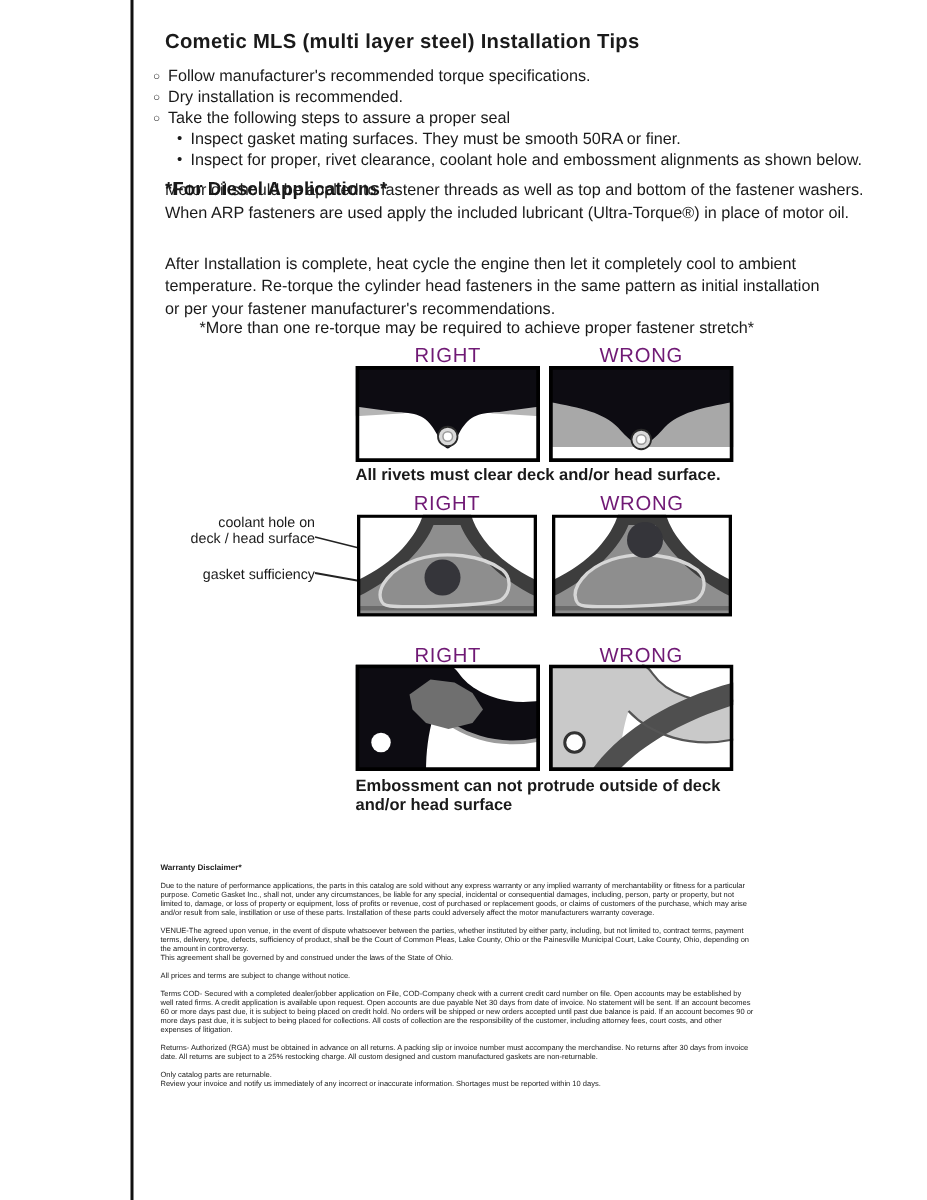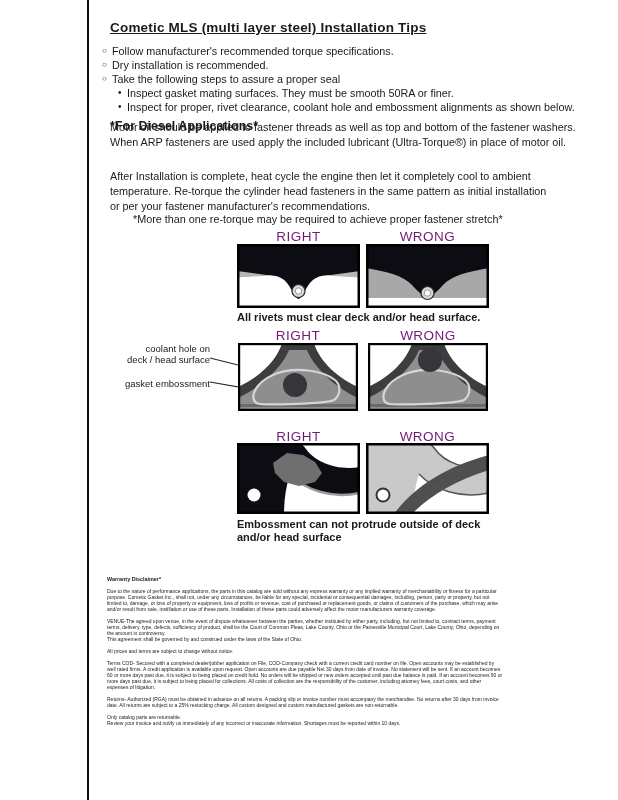--- a/index.html
+++ b/index.html
@@ -3,21 +3,21 @@
 <meta charset="utf-8">
 <style>
   html,body{margin:0;padding:0;background:#e8e8e8;}
   .page{
     position:relative;width:618px;height:800px;background:#ffffff;
     font-family:"Liberation Sans","DejaVu Sans",sans-serif;color:#1a1a1a;
     overflow:hidden;margin:0 auto;
   }
   .abs{position:absolute;}
   .vline{left:87px;top:0;width:2px;height:800px;background:#111;}
-  .title{left:110px;top:20px;font-size:13.5px;font-weight:bold;text-decoration:underline;letter-spacing:.2px;}
+  .title{left:110px;top:20px;font-size:13.5px;font-weight:bold;letter-spacing:.2px;}
   .bullets{left:102px;top:44px;font-size:10.8px;line-height:14px;width:480px;}
   .brow{display:flex;align-items:flex-start;}
   .bglyph{width:10px;flex:0 0 10px;font-size:8px;line-height:14px;}
   .sub{margin-left:16px;}
   .subglyph{width:9px;flex:0 0 9px;font-size:10px;line-height:14px;}
   .h2{left:110px;top:119px;font-size:12.5px;font-weight:bold;}
   .para{left:110px;font-size:10.8px;line-height:15px;white-space:pre-line;width:470px;}
   .p1{top:120px;}
   .p2{top:169px;}
   .pnote{top:212px;margin-left:23px;}
@@ -96,21 +96,21 @@
     </svg>
   </div>
 
   <div class="abs caption" style="left:237px;top:311px;">All rivets must clear deck and/or head surface.</div>
 
   <div class="abs dlabel" style="left:238px;top:328px;width:120px;">RIGHT</div>
   <div class="abs dlabel" style="left:368px;top:328px;width:120px;">WRONG</div>
 
   <div class="abs ptr-label" style="left:110px;top:343px;">coolant hole on
 deck / head surface</div>
-  <div class="abs ptr-label" style="left:110px;top:378px;">gasket embossment</div>
+  <div class="abs ptr-label" style="left:110px;top:378px;">gasket sufficiency</div>
 
   <div class="abs" style="left:208px;top:350px;">
     <svg width="100" height="48" viewBox="0 0 100 48">
       <line x1="2" y1="8" x2="90" y2="30" stroke="#222" stroke-width="1.2"></line>
       <line x1="2" y1="32" x2="58" y2="42" stroke="#222" stroke-width="1.2"></line>
     </svg>
   </div>
 
   <div class="abs" style="left:238px;top:343px;">
     <svg width="120" height="68" viewBox="0 0 120 68">

